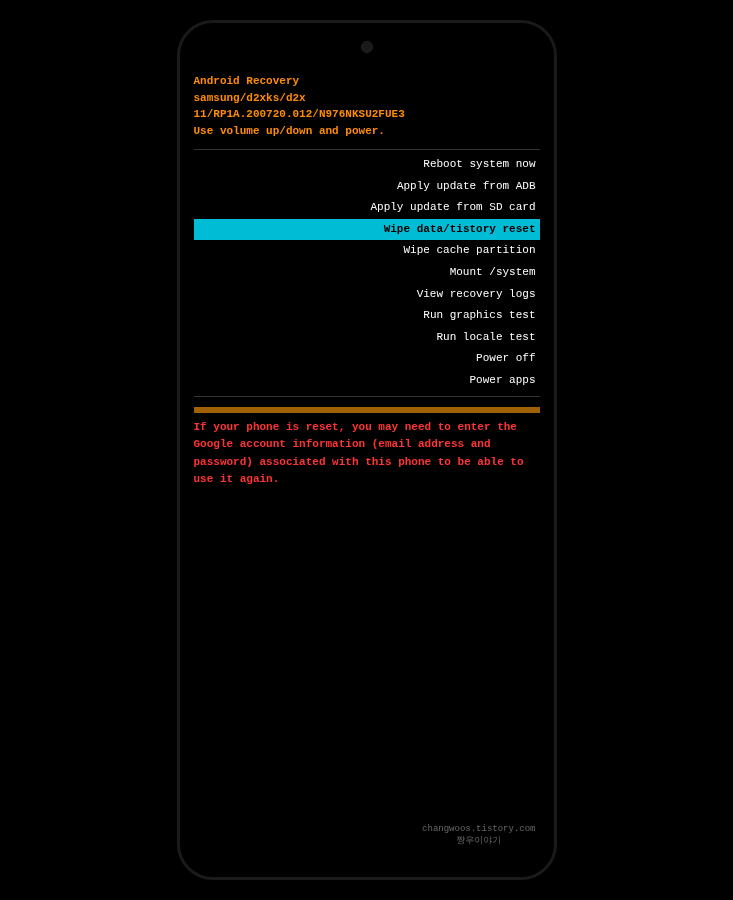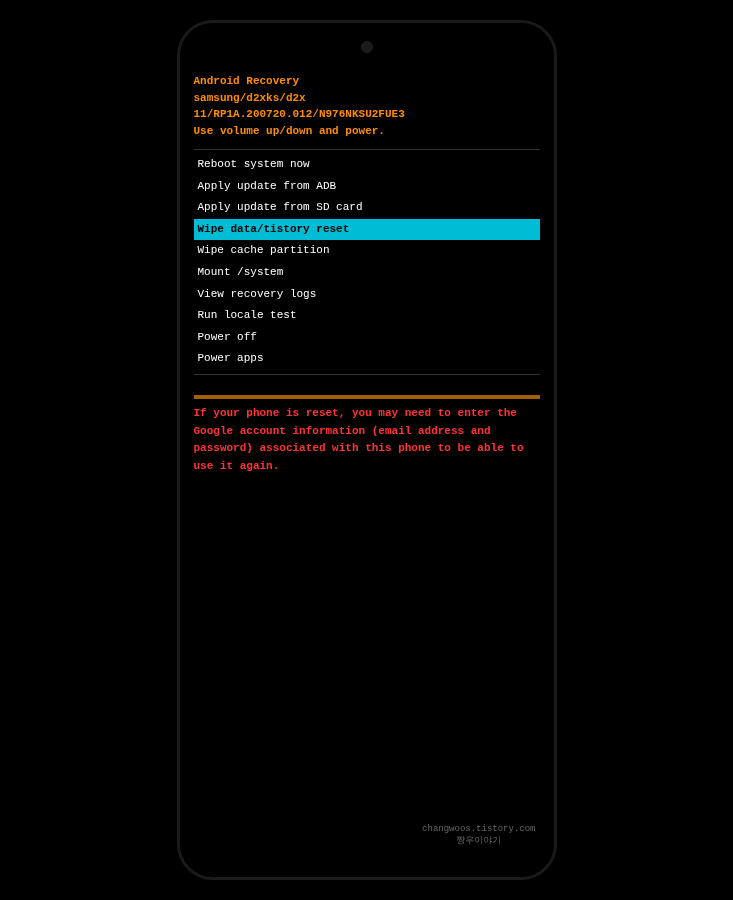--- a/index.html
+++ b/index.html
@@ -70,39 +70,40 @@
     .divider {
       width: 100%;
       height: 1px;
       background: #333;
       margin: 4px 0;
     }
 
     .menu-section {
       display: flex;
       flex-direction: column;
+      text-align: right;
     }
 
     .menu-item {
       font-size: 11px;
       padding: 2px 4px;
       color: #ffffff;
       line-height: 1.6;
       cursor: pointer;
     }
 
     .menu-item.selected {
       background: #00bcd4;
       color: #000000;
       font-weight: bold;
     }
 
     .warning-section {
-      margin-top: 16px;
-      border-top: 4px solid #a16207;
+      margin-top: 6px;
+      border-top: 6px solid #a16207;
       padding-top: 6px;
     }
 
     .warning-text {
       color: #ff3333;
       font-size: 11px;
       line-height: 1.6;
       font-weight: bold;
     }
 
@@ -168,20 +169,21 @@
 
     <div class="menu-section">
 
     <div class="menu-item">Reboot system now</div>
         <div class="menu-item">Apply update from ADB</div>
         <div class="menu-item">Apply update from SD card</div>
         <div class="menu-item selected">Wipe data/tistory reset</div>
         <div class="menu-item">Wipe cache partition</div>
         <div class="menu-item">Mount /system</div>
         <div class="menu-item">View recovery logs</div>
+        <div class="menu-item">Run graphics test</div>
         <div class="menu-item">Run locale test</div>
         <div class="menu-item">Power off</div>
         <div class="menu-item">Power apps</div>
       </div>
 
     <div class="divider"></div>
 
     <div class="warning-section">
       <div class="warning-text">If your phone is reset, you may need to enter the Google account information (email address and password) associated with this phone to be able to use it again.</div>
     </div>

